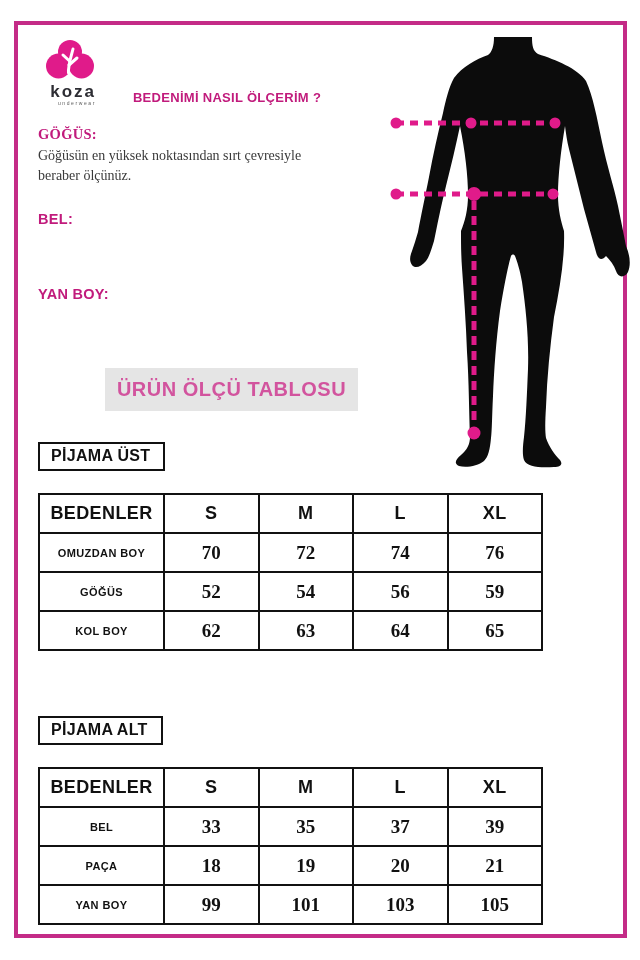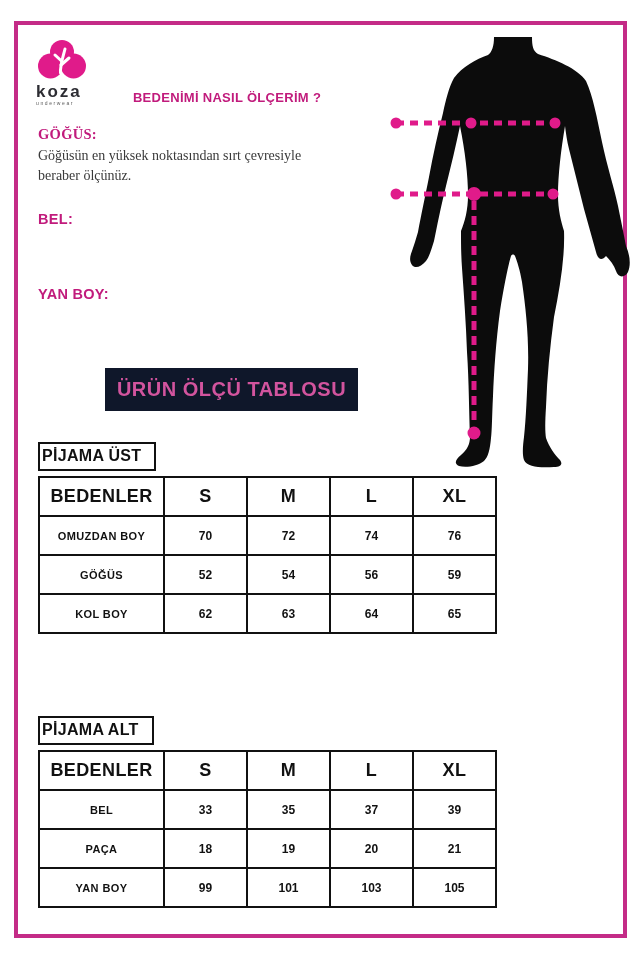--- a/index.html
+++ b/index.html
@@ -5,63 +5,63 @@
   * { margin:0; padding:0; box-sizing:border-box; }
   html,body { width:640px; height:960px; background:#ffffff; overflow:hidden; }
   body { position:relative; font-family:"Liberation Sans", sans-serif; }
 
   .frame {
     position:absolute; left:14px; top:21px; width:613px; height:917px;
     border:4px solid #C42B87; background:transparent; pointer-events:none;
   }
 
   
-  .logo { position:absolute; left:36px; top:39px; width:60px; text-align:left; }
+  .logo { position:absolute; left:36px; top:39px; width:60px; text-align:right; }
   .logo-name { font-size:17px; font-weight:bold; color:#2d2d33; letter-spacing:2px; line-height:1; margin-top:-2px; }
   .logo-sub { font-size:5px; color:#5a5a5a; letter-spacing:1.6px; line-height:1.4; }
 
   .page-title {
     position:absolute; left:92px; top:90px; width:270px;
     font-size:13px; font-weight:bold; color:#C11B7C; letter-spacing:0.3px;
     text-align:center; white-space:nowrap;
   }
 
   .measure-block { position:absolute; left:38px; width:370px; }
   .measure-heading { font-size:14.5px; font-weight:bold; color:#C11B7C; letter-spacing:0.3px; margin-bottom:3px; }
   .measure-body { font-size:14px; color:#3a3a3a; line-height:1.45; white-space:pre-line; }
   #block-chest { top:126px;font-family:Liberation Serif, serif; }
   #block-waist { top:211px; }
   #block-side  { top:286px; }
 
   .banner {
     position:absolute; left:105px; top:368px; width:253px; height:43px;
-    background:#0f172a; display:flex; align-items:center; justify-content:center;
+    background:#e5e5e5; display:flex; align-items:center; justify-content:center;
     font-size:20px; font-weight:bold; color:#D2549E; letter-spacing:0.5px;
   }
 
   .figure-wrap { position:absolute; left:388px; top:25px; width:252px; height:452px; }
 
   .table-section { position:absolute; left:38px; width:470px; }
   #table-section-top { top:442px; }
   #table-section-bottom { top:716px; }
   .table-label {
     display:inline-block; border:2px solid #111; background:#fff;
-    padding:3px 13px 4px 2px; font-size:16px; font-weight:bold; color:#111;
-    letter-spacing:0.3px; margin-bottom:5px;
-  }
-  table.size-table { border-collapse:collapse; width:459px; table-layout:fixed; }
+    padding:3px 13px 4px 11px; font-size:16px; font-weight:bold; color:#111;
+    letter-spacing:0.3px; margin-bottom:22px;
+  }
+  table.size-table { border-collapse:collapse; width:505px; table-layout:fixed; }
   table.size-table th, table.size-table td {
     border:2px solid #111; text-align:center; vertical-align:middle;
     height:39px; color:#111; background:#fff;
   }
   table.size-table { border:1px solid #111; }
   th.col-head { font-size:18px; font-weight:bold; letter-spacing:0.4px; }
   th.head-label { font-size:18px; font-weight:bold; letter-spacing:0.4px; }
   td.row-label { font-size:11px; font-weight:bold; letter-spacing:0.4px; }
-  td.val { font-size:12px; font-weight:bold; }
+  td.val { font-size:19px; font-weight:bold;font-family:Liberation Serif, serif; }
 </style>
 </head>
 <body>
 
 <div class="frame"></div>
 
 <div class="logo">
   <span>
     <svg width="52" height="42" viewBox="0 0 52 42">
       <g fill="#E01B8A">

